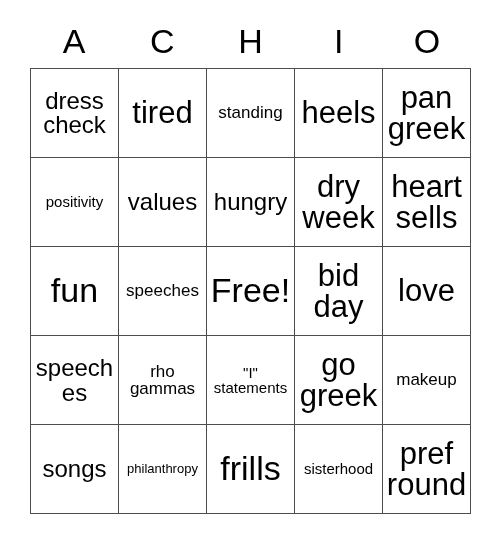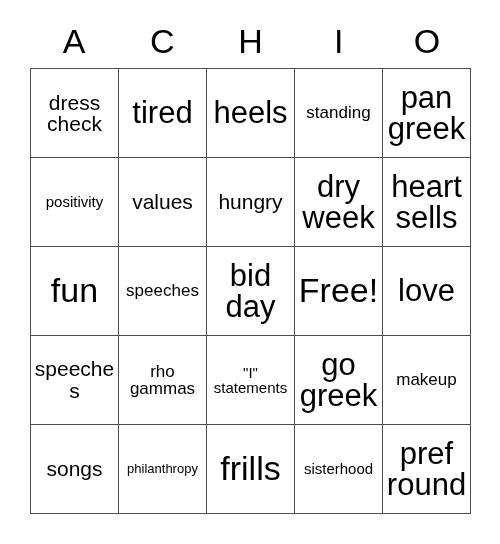--- a/index.html
+++ b/index.html
@@ -83,21 +83,21 @@
     width: 100%;
     line-height: 1.05;
     white-space: pre-line;
     word-break: break-word;
     color: #000000;
   }
 
   
   .t-xl   { font-size: 34px; text-align: center; }
   .t-lg   { font-size: 31px; }
-  .t-md   { font-size: 21px; }
+  .t-md   { font-size: 24px; }
   .t-sm   { font-size: 17px; }
   .t-xs   { font-size: 15px; text-align: center; }
   .t-xxs  { font-size: 13px; }
 
   .t-stack { line-height: 1.0; }
 </style>
 </head>
 <body>
 
 <div id="bingo-card">
@@ -113,24 +113,24 @@
   <div class="grid" id="bingo-grid">
       <div class="grid-row">
         <div class="cell">
           <span class="cell-text t-md t-stack">dress
 check</span>
         </div>
         <div class="cell">
           <span class="cell-text t-lg">tired</span>
         </div>
         <div class="cell">
+          <span class="cell-text t-sm">standing</span>
+        </div>
+        <div class="cell">
           <span class="cell-text t-lg">heels</span>
-        </div>
-        <div class="cell">
-          <span class="cell-text t-sm">standing</span>
         </div>
         <div class="cell">
           <span class="cell-text t-lg t-stack">pan
 greek</span>
         </div>
       </div>
       <div class="grid-row">
         <div class="cell">
           <span class="cell-text t-xs">positivity</span>
         </div>
@@ -150,27 +150,27 @@
         </div>
       </div>
       <div class="grid-row">
         <div class="cell">
           <span class="cell-text t-xl">fun</span>
         </div>
         <div class="cell">
           <span class="cell-text t-sm">speeches</span>
         </div>
         <div class="cell">
+          <span class="cell-text t-xl">Free!</span>
+        </div>
+        <div class="cell">
           <span class="cell-text t-lg t-stack">bid
 day</span>
         </div>
         <div class="cell">
-          <span class="cell-text t-xl">Free!</span>
-        </div>
-        <div class="cell">
           <span class="cell-text t-lg">love</span>
         </div>
       </div>
       <div class="grid-row">
         <div class="cell">
           <span class="cell-text t-md">speeches</span>
         </div>
         <div class="cell">
           <span class="cell-text t-sm t-stack">rho
 gammas</span>

